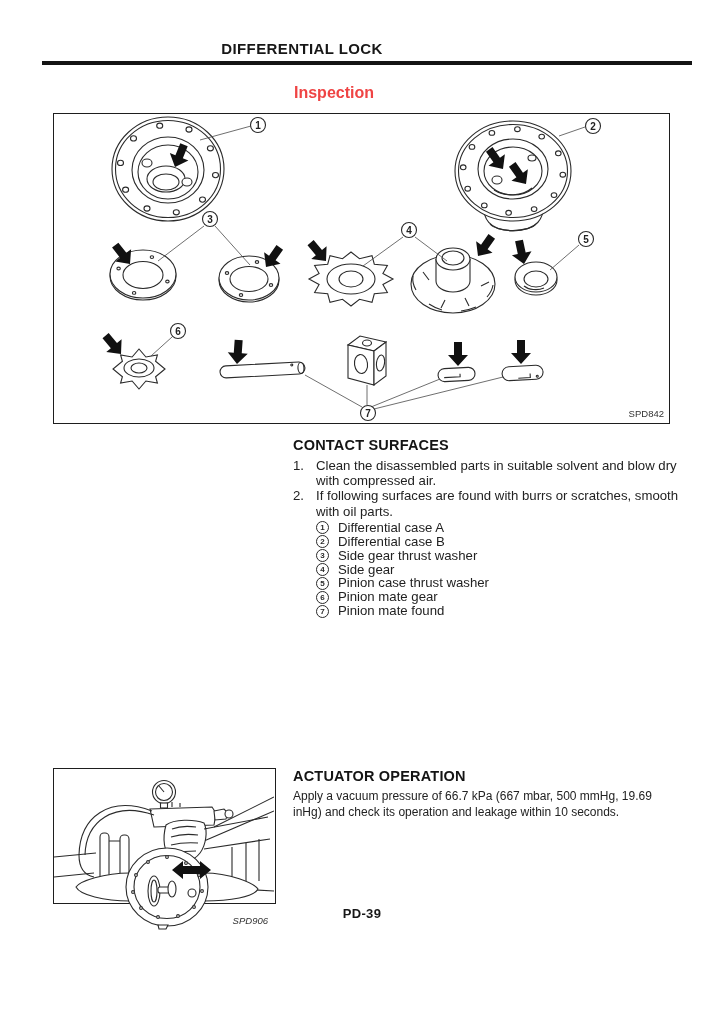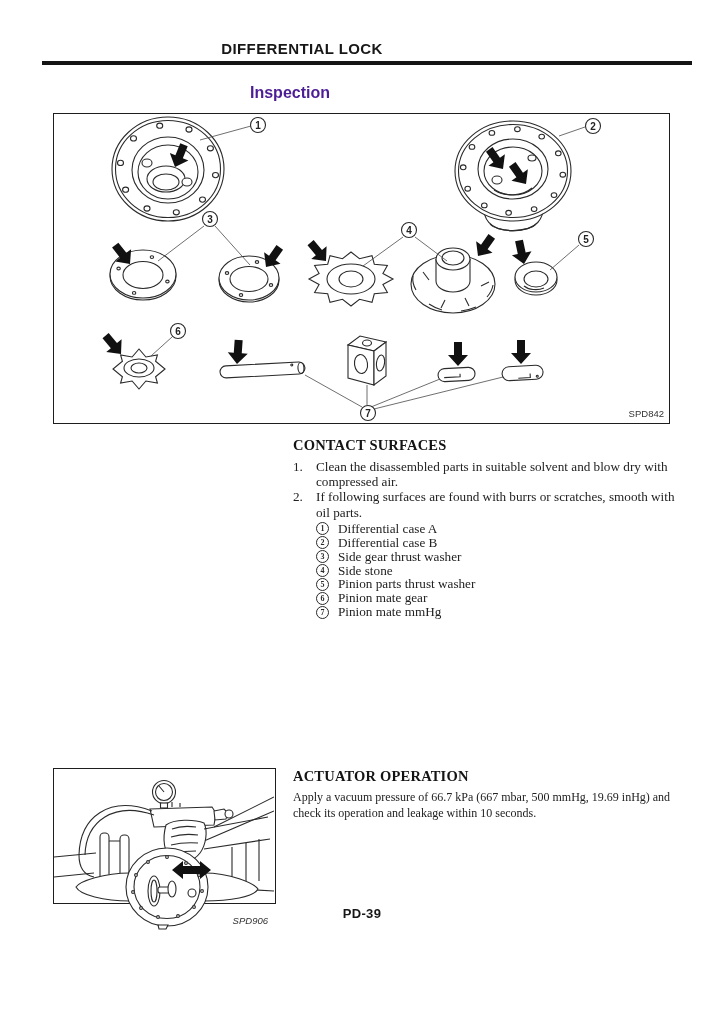--- a/index.html
+++ b/index.html
@@ -9,29 +9,29 @@
     overflow:hidden;margin:0 auto;
   }
   .hdr-title{
     position:absolute;top:40px;left:0;width:604px;text-align:center;
     font-size:15px;font-weight:bold;letter-spacing:.4px;color:#171717;
   }
   .hdr-rule{
     position:absolute;top:61px;left:42px;width:650px;height:3.5px;background:#141414;
   }
   .section-title{
-    position:absolute;top:84px;left:250px;width:168px;
-    font-size:16px;font-weight:bold;color:#4c1d95;
+    position:absolute;top:84px;left:250px;width:168px;text-align:center;
+    font-size:16px;font-weight:bold;color:#ef4444;
   }
   .fig-box{
     position:absolute;background:#fff;border:1.6px solid #1e1e1e;box-sizing:border-box;
   }
   #mainfig{left:53px;top:113px;width:617px;height:311px;}
   #actfig{left:53px;top:768px;width:223px;height:136px;font-style:italic;}
-  .txtcol{position:absolute;left:293px;width:386px;font-family:Liberation Serif, serif;}
+  .txtcol{position:absolute;left:293px;width:386px;}
   #contact-block{top:437px;}
   #actuator-block{top:768px;}
   .blk-heading{font-size:14.5px;font-weight:bold;color:#141414;margin:0 0 5px 0;letter-spacing:.2px;}
   .step{display:flex;font-size:13.2px;line-height:15.2px;color:#222;margin:0;}
   .step .n{width:23px;flex:none;}
   .step .t{flex:1;}
   .plist{margin:2px 0 0 23px;}
   .pitem{display:flex;align-items:center;font-size:13.2px;line-height:13.9px;color:#222;}
   .cnum{
     flex:none;width:11px;height:11px;border:1px solid #2a2a2a;border-radius:50%;
@@ -253,33 +253,33 @@
       <div class="pitem">
         <span class="cnum">2</span>
         <span>Differential case B</span>
       </div>
       <div class="pitem">
         <span class="cnum">3</span>
         <span>Side gear thrust washer</span>
       </div>
       <div class="pitem">
         <span class="cnum">4</span>
-        <span>Side stone</span>
+        <span>Side gear</span>
       </div>
       <div class="pitem">
         <span class="cnum">5</span>
-        <span>Pinion parts thrust washer</span>
+        <span>Pinion case thrust washer</span>
       </div>
       <div class="pitem">
         <span class="cnum">6</span>
         <span>Pinion mate gear</span>
       </div>
       <div class="pitem">
         <span class="cnum">7</span>
-        <span>Pinion mate mmHg</span>
+        <span>Pinion mate found</span>
       </div>
     </div>
   </div>
 
   <div class="fig-box" id="actfig">
     <svg width="220" height="161" viewBox="0 0 220 161">
 
       <path class="ln" d="M0,88 L42,84 M0,108 L40,104"></path>
       <path class="ln" d="M160,58 L220,28 M150,72 L220,42"></path>
       <path class="ln" d="M178,78 L178,118 M192,74 L192,116 M205,70 L205,112"></path>

